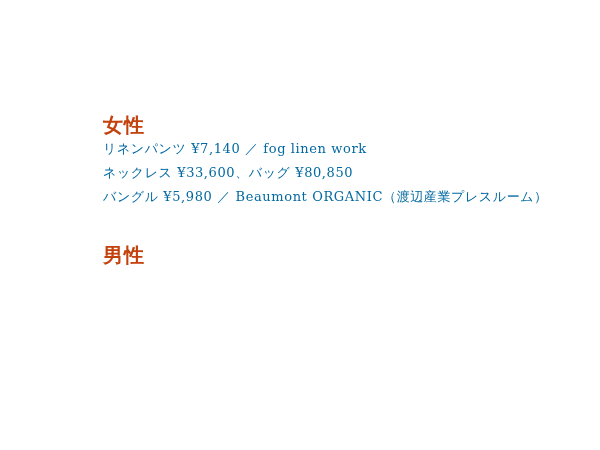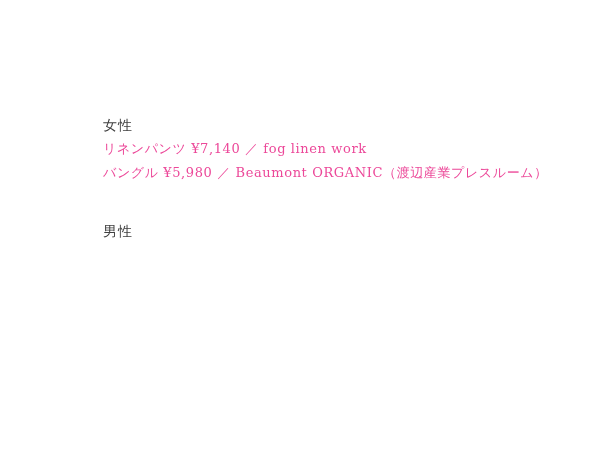--- a/index.html
+++ b/index.html
@@ -18,45 +18,46 @@
   .credits {
     position: absolute;
     left: 103px;
     top: 113px;
   }
   .section + .section {
     margin-top: 34px;
   }
   .section-heading {
     font-family: "DejaVu Sans", "Liberation Sans", sans-serif;
-    font-weight: normal;
-    font-size: 14px;
+    font-weight: bold;
+    font-size: 20px;
     line-height: 24px;
     letter-spacing: 1px;
-    color: #404040;
+    color: #c2410c;
   }
   .credit-line {
     font-family: "DejaVu Serif", "Liberation Serif", serif;
     font-weight: normal;
     font-size: 13px;
     line-height: 24px;
     letter-spacing: 0.6px;
-    color: #ec4899;
+    color: #0369a1;
     white-space: nowrap;
   }
 </style>
 </head>
 <body>
 
 <div class="page">
   <div class="credits">
 
     <div class="section">
       <div class="section-heading">女性</div>
       <div class="credit-line">リネンパンツ ¥7,140 ／ fog linen work</div>
+      <div class="credit-line">ネックレス ¥33,600、バッグ ¥80,850</div>
       <div class="credit-line">バングル ¥5,980 ／ Beaumont ORGANIC（渡辺産業プレスルーム）</div>
     </div>
 
     <div class="section">
       <div class="section-heading">男性</div>
     </div>
 
   </div>
 </div>
 

